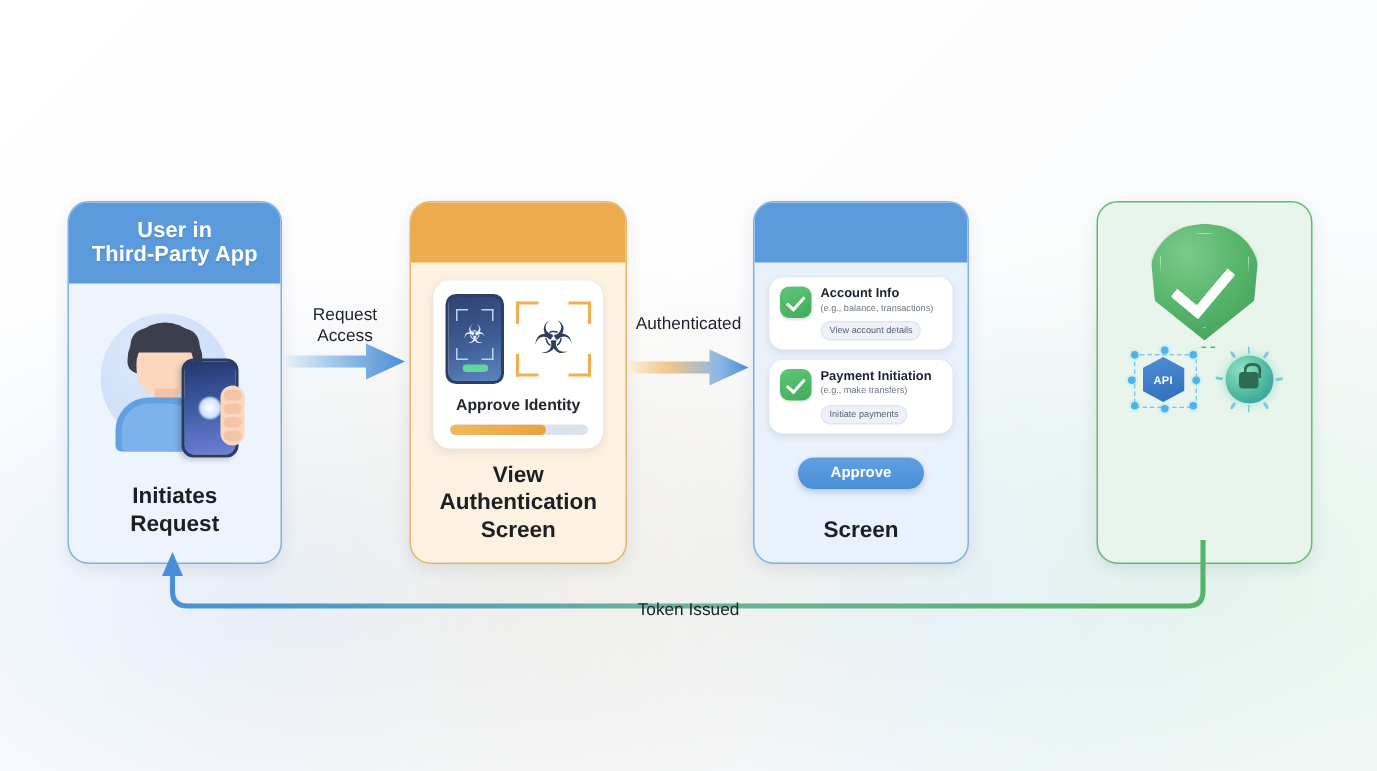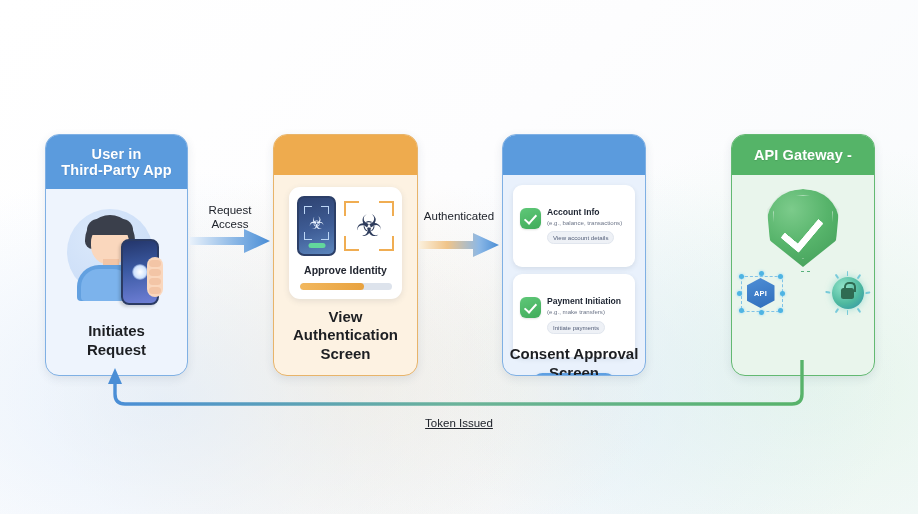--- a/index.html
+++ b/index.html
@@ -111,21 +111,21 @@
   .fpbox .g.br{right:0;bottom:0;border-left:0;border-top:0;}
   .fpbox .fp2{position:absolute;left:50%;top:50%;transform:translate(-50%,-50%);font-size:30px;color:#2e3c5c;line-height:1;}
   .verify{margin-top:8px;font-size:10.5px;font-weight:bold;color:#222630;}
   .prog{margin-top:7px;width:92px;height:7px;border-radius:4px;background:#dde3ec;overflow:hidden;}
   .prog i{display:block;height:100%;width:70%;border-radius:4px;background:linear-gradient(90deg,#f2b85f,#e8a23f);}
 
   
   .consent-list{margin-top:10px;display:flex;flex-direction:column;gap:7px;align-items:center;}
   .citem{
     width:122px;border-radius:9px;background:#ffffff;box-shadow:0 2px 5px rgba(60,70,90,.12);
-    padding:23px 7px;box-sizing:border-box;display:flex;gap:6px;align-items:flex-start;
+    padding:6px 7px;box-sizing:border-box;display:flex;gap:6px;align-items:flex-start;
   }
   .chk{
     flex:0 0 auto;width:21px;height:21px;border-radius:6px;background:linear-gradient(160deg,#5fc878,#41ab5b);
     position:relative;box-shadow:0 1px 2px rgba(0,0,0,.12);
   }
   .chk:after{
     content:"";position:absolute;left:6.5px;top:3.5px;width:5px;height:10px;
     border:solid #fff;border-width:0 2.4px 2.4px 0;transform:rotate(42deg);
   }
   .ctxt{min-width:0;}
@@ -151,21 +151,21 @@
   }
   .shield:before{
     content:"";position:absolute;left:6px;top:6px;right:6px;bottom:8px;
     border:1.6px solid rgba(255,255,255,.45);
     clip-path:polygon(50% 100%,96% 66%,100% 26%,80% 4%,50% 0%,20% 4%,0% 26%,4% 66%);
   }
   .shield .tick{
     position:absolute;left:23px;top:22px;width:17px;height:32px;
     border:solid #ffffff;border-width:0 7px 7px 0;transform:rotate(40deg);border-radius:2px;
   }
-  .apiRow{margin-top:4px;display:flex;align-items:flex-start;gap:16px;}
+  .apiRow{margin-top:4px;display:flex;align-items:flex-start;gap:1px;}
   .hexwrap{position:relative;width:48px;height:44px;}
   .hexwrap .dash{position:absolute;left:4px;top:5px;width:40px;height:34px;border:1.4px dashed #7fc2e8;border-radius:4px;}
   .hex{
     position:absolute;left:50%;top:50%;transform:translate(-50%,-50%);
     width:28px;height:30px;background:linear-gradient(160deg,#4f8fd6,#2f6dbb);
     clip-path:polygon(50% 0,100% 25%,100% 75%,50% 100%,0 75%,0 25%);
     display:flex;align-items:center;justify-content:center;
   }
   .hex span{font-size:7.4px;font-weight:bold;color:#fff;letter-spacing:.2px;}
   .node{position:absolute;width:5px;height:5px;border-radius:50%;background:#4fb4e3;box-shadow:0 0 3px #8fd6f5;}
@@ -189,22 +189,22 @@
   }
   .arrow svg{position:absolute;left:0;bottom:0;}
   #arrow-1{left:190px;top:208px;width:80px;}
   #arrow-2{left:419px;top:212px;width:80px;}
   #arrow-3{left:648px;top:212px;width:80px;}
   #arrow-1 .lbl{top:-4px;}
 
   
   #feedback{position:absolute;left:0;top:360px;width:918px;height:80px;}
   #feedback .fblbl{
-    position:absolute;left:459px;transform:translateX(-50%);top:57px;
-    font-size:11.5px;color:#20242c;white-space:nowrap;text-decoration:underline;
+    position:absolute;left:459px;transform:translateX(-50%);top:41px;
+    font-size:11.5px;color:#20242c;white-space:nowrap;
   }
 </style>
 </head>
 <body>
 
 <div class="stage">
 
   <div class="card" id="card-user">
     <div class="hdr">
       <span>
@@ -329,29 +329,28 @@
           <div class="ctxt">
             <div class="ctitle">Payment Initiation</div>
             <div class="csub">(e.g., make transfers)</div>
             <div class="cpill">Initiate payments</div>
           </div>
         </div>
 
         <div class="approve">Approve</div>
       </div>
       <div class="cap">
-        <span>Consent Approval</span><br>
+        <br>
         <span>Screen</span>
       </div>
     </div>
   </div>
 
 
   <div class="card" id="card-api">
-    <div class="hdr">API Gateway -</div>
     <div class="body">
       <div class="shield">
         <div class="tick"></div>
       </div>
       <div class="apiRow">
         <div class="hexwrap">
           <div class="dash"></div>
           <div class="node" style="left:2px;top:3px"></div>
           <div class="node" style="left:22px;top:0px"></div>
           <div class="node" style="right:2px;top:3px"></div>

